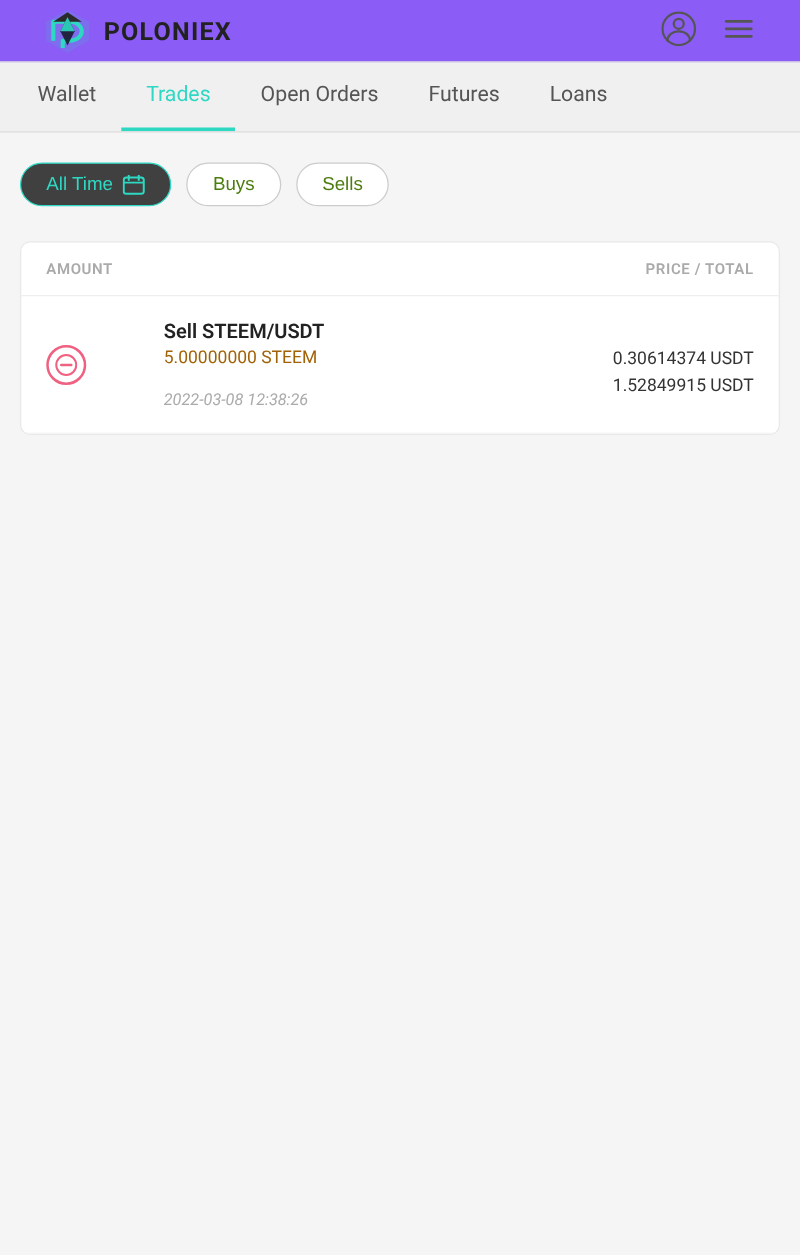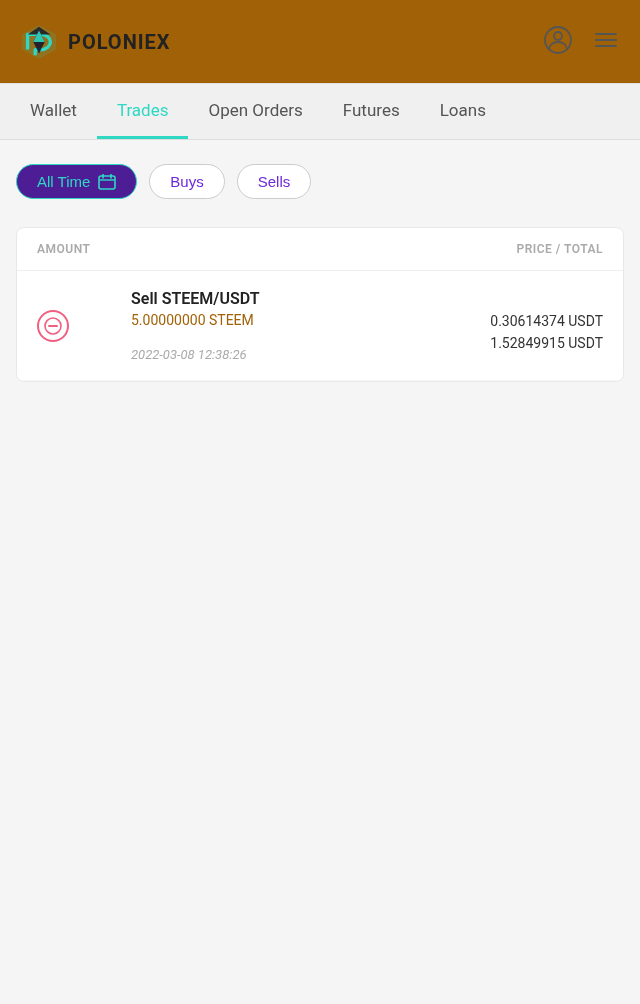--- a/index.html
+++ b/index.html
@@ -10,23 +10,23 @@
       width: 640px;
       min-height: 1004px;
       overflow-x: hidden;
     }
 
     
     .header {
       display: flex;
       align-items: center;
       justify-content: space-between;
-      background: #a16207;
-      padding: 0 20px;
-      height: 84px;
+      background: #8b5cf6;
+      padding: 0 35px;
+      height: 50px;
       border-bottom: 1px solid #e0e0e0;
     }
     .header-logo {
       display: flex;
       align-items: center;
       gap: 10px;
     }
     .logo-icon {
       width: 38px;
       height: 38px;
@@ -79,30 +79,30 @@
       display: flex;
       gap: 12px;
       margin-bottom: 28px;
     }
     .filter-btn {
       padding: 8px 20px;
       border-radius: 22px;
       border: 1.5px solid #ccc;
       background: white;
       font-size: 15px;
-      color: #6d28d9;
+      color: #4d7c0f;
       cursor: pointer;
       display: flex;
       align-items: center;
       gap: 8px;
     }
     .filter-btn.active {
       border-color: #2ed8c3;
       color: #2ed8c3;
-      background: #4c1d95;
+      background: #404040;
     }
 
     
     .trades-card {
       background: white;
       border-radius: 8px;
       border: 1px solid #e8e8e8;
       overflow: hidden;
     }
     .trades-header {

